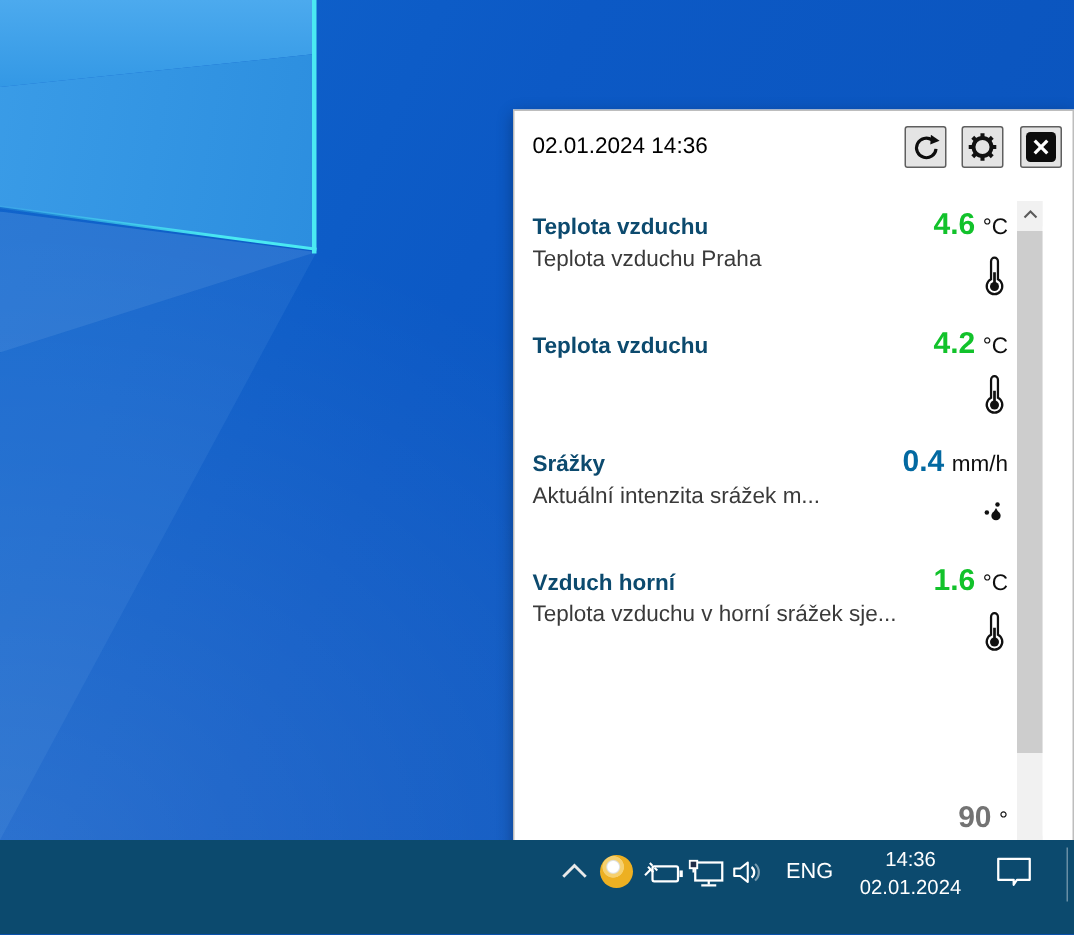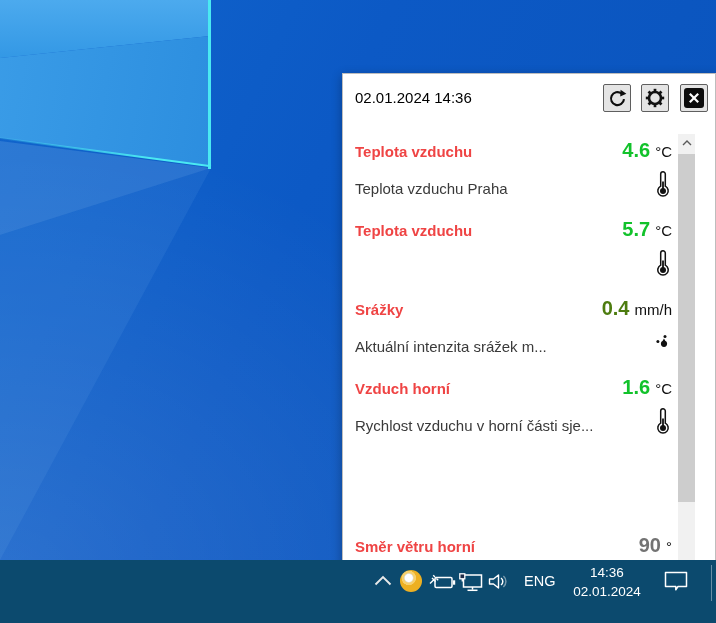--- a/index.html
+++ b/index.html
@@ -34,25 +34,25 @@
     box-shadow:0 3px 10px rgba(0,0,0,0.30);overflow:hidden;}
   .p-date{position:absolute;left:12px;top:15px;font-size:15px;color:#000;}
   .p-btn{position:absolute;top:10px;width:28px;height:28px;background:#e4e4e4;
     border:1px solid #5f5f5f;border-radius:2px;box-sizing:border-box;
     display:flex;align-items:center;justify-content:center;padding:0;cursor:pointer;}
   .btn-refresh{left:260px}.btn-settings{left:298px}.btn-close{left:337px}
   .close-sq{width:20px;height:20px;background:#0c0c0c;border-radius:3px;
     display:flex;align-items:center;justify-content:center;}
 
   .item{position:absolute;left:12px;width:317px;height:79px;}
-  .i-title{position:absolute;left:0;top:9px;font-size:15px;font-weight:bold;color:#ef4444;white-space:nowrap;}
+  .i-title{position:absolute;left:0;top:9px;font-size:15px;font-weight:bold;color:#0c4a6e;white-space:nowrap;}
   .i-value{position:absolute;right:0;top:5px;display:flex;align-items:baseline;white-space:nowrap;}
   .i-num{font-size:20px;font-weight:bold;}
   .i-unit{font-size:15px;color:#0f0f0f;margin-left:5px;}
-  .i-sub{position:absolute;left:0;top:46px;font-size:15px;color:#3a3a3a;white-space:nowrap;}
+  .i-sub{position:absolute;left:0;top:30px;font-size:15px;color:#3a3a3a;white-space:nowrap;}
   .i-icon{position:absolute;right:2px;top:36px;line-height:0;}
   .i-icon.small{top:42px;}
 
   
   .sb{position:absolute;right:20px;top:60px;width:17px;height:440px;background:#f1f1f1;}
   .sb-up,.sb-down{position:absolute;left:0;width:17px;height:17px;background:#f1f1f1;
     display:flex;align-items:center;justify-content:center;}
   .sb-up{top:0}.sb-down{bottom:0}
   .sb-thumb{position:absolute;left:0;top:20px;width:17px;height:348px;background:#cdcdcd;}
 
@@ -134,68 +134,67 @@
         <path d="M7 1.8 c-1.3 0 -2.3 1 -2.3 2.3 V16.2 a5.2 5.2 0 1 0 4.6 0 V4.1 c0 -1.3 -1 -2.3 -2.3 -2.3 Z" fill="none" stroke="#111" stroke-width="1.5"></path>
         <circle cx="7" cy="21" r="3" fill="#111"></circle>
         <rect x="6.1" y="11.5" width="1.8" height="9" fill="#111"></rect>
       </svg>
     </span>
   </div>
 
   <div class="item" style="top:139px">
     <div class="i-title">Teplota vzduchu</div>
     <div class="i-value">
-      <span class="i-num" style="color: rgb(18, 194, 43);">5.7</span>
+      <span class="i-num" style="color: rgb(18, 194, 43);">4.2</span>
       <span class="i-unit">°C</span>
     </div>
     <span class="i-icon">
       <svg width="14" height="28" viewBox="0 0 14 28">
         <path d="M7 1.8 c-1.3 0 -2.3 1 -2.3 2.3 V16.2 a5.2 5.2 0 1 0 4.6 0 V4.1 c0 -1.3 -1 -2.3 -2.3 -2.3 Z" fill="none" stroke="#111" stroke-width="1.5"></path>
         <circle cx="7" cy="21" r="3" fill="#111"></circle>
         <rect x="6.1" y="11.5" width="1.8" height="9" fill="#111"></rect>
       </svg>
     </span>
   </div>
 
   <div class="item" style="top:218px">
     <div class="i-title">Srážky</div>
     <div class="i-value">
-      <span class="i-num" style="color: #4d7c0f;">0.4</span>
+      <span class="i-num" style="color: #0369a1;">0.4</span>
       <span class="i-unit">mm/h</span>
     </div>
     <div class="i-sub">Aktuální intenzita srážek m...</div>
     <span class="i-icon small">
       <svg width="15" height="15" viewBox="0 0 15 15">
         <circle cx="9" cy="9.8" r="3.1" fill="#111"></circle>
         <path d="M9 4.6 L10.7 7.6 L7.3 7.6 Z" fill="#111"></path>
         <circle cx="2.9" cy="7.6" r="1.5" fill="#111"></circle>
         <circle cx="10" cy="2.4" r="1.5" fill="#111"></circle>
       </svg>
     </span>
   </div>
 
   <div class="item" style="top:297px">
     <div class="i-title">Vzduch horní</div>
     <div class="i-value">
       <span class="i-num" style="color: rgb(18, 194, 43);">1.6</span>
       <span class="i-unit">°C</span>
     </div>
-    <div class="i-sub">Rychlost vzduchu v horní části sje...</div>
+    <div class="i-sub">Teplota vzduchu v horní srážek sje...</div>
     <span class="i-icon">
       <svg width="14" height="28" viewBox="0 0 14 28">
         <path d="M7 1.8 c-1.3 0 -2.3 1 -2.3 2.3 V16.2 a5.2 5.2 0 1 0 4.6 0 V4.1 c0 -1.3 -1 -2.3 -2.3 -2.3 Z" fill="none" stroke="#111" stroke-width="1.5"></path>
         <circle cx="7" cy="21" r="3" fill="#111"></circle>
         <rect x="6.1" y="11.5" width="1.8" height="9" fill="#111"></rect>
       </svg>
     </span>
   </div>
 
 
   <div class="item" style="top:455px">
-    <div class="i-title">Směr větru horní</div>
     <div class="i-value">
       <span class="i-num" style="color: #737373;">90</span>
       <span class="i-unit">°</span>
     </div>
   </div>
 
   <div class="sb">
     <div class="sb-up">
       <span style="line-height:0">
         <svg width="10" height="6" viewBox="0 0 10 6">

